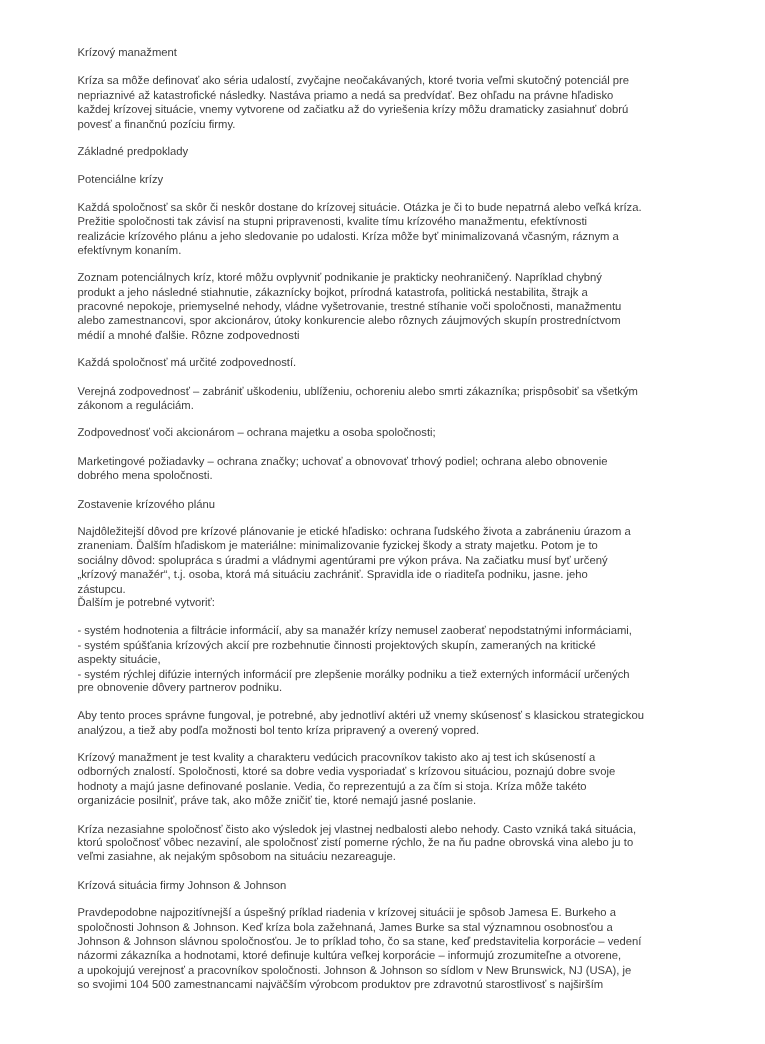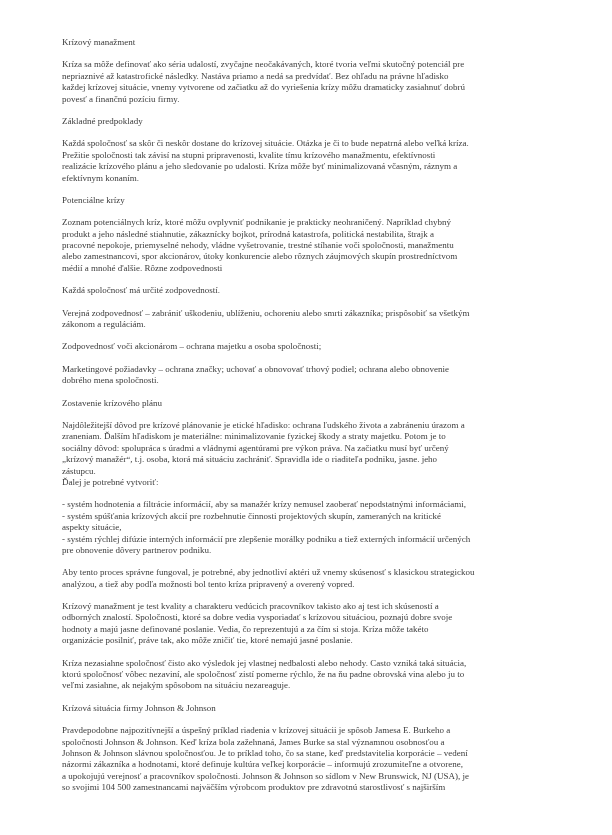--- a/index.html
+++ b/index.html
@@ -12,21 +12,20 @@
     height: 835px;
     overflow: hidden;
     font-family: "Liberation Sans", sans-serif;
   }
   .page {
     box-sizing: border-box;
     width: 612px;
     height: 682px;
     padding: 37px 44px 0 62px;
     background: #ffffff;
-    font-family: Liberation Serif, serif;
   }
   .block {
     margin: 0 0 11px 0;
   }
   .line {
     white-space: pre;
     font-size: 9px;
     line-height: 11.4px;
     height: 11.4px;
     letter-spacing: 0;
@@ -45,28 +44,28 @@
     </div>
     <div class="block paragraph">
       <div class="line">Kríza sa môže definovať ako séria udalostí, zvyčajne neočakávaných, ktoré tvoria veľmi skutočný potenciál pre</div>
       <div class="line">nepriaznivé až katastrofické následky. Nastáva priamo a nedá sa predvídať. Bez ohľadu na právne hľadisko</div>
       <div class="line">každej krízovej situácie, vnemy vytvorene od začiatku až do vyriešenia krízy môžu dramaticky zasiahnuť dobrú</div>
       <div class="line">povesť a finančnú pozíciu firmy.</div>
     </div>
     <div class="block heading">
       <div class="line">Základné predpoklady</div>
     </div>
+    <div class="block heading">
+      <div class="line">Potenciálne krízy</div>
+    </div>
     <div class="block paragraph">
       <div class="line">Každá spoločnosť sa skôr či neskôr dostane do krízovej situácie. Otázka je či to bude nepatrná alebo veľká kríza.</div>
       <div class="line">Prežitie spoločnosti tak závisí na stupni pripravenosti, kvalite tímu krízového manažmentu, efektívnosti</div>
       <div class="line">realizácie krízového plánu a jeho sledovanie po udalosti. Kríza môže byť minimalizovaná včasným, ráznym a</div>
       <div class="line">efektívnym konaním.</div>
-    </div>
-    <div class="block heading">
-      <div class="line">Potenciálne krízy</div>
     </div>
     <div class="block paragraph">
       <div class="line">Zoznam potenciálnych kríz, ktoré môžu ovplyvniť podnikanie je prakticky neohraničený. Napríklad chybný</div>
       <div class="line">produkt a jeho následné stiahnutie, zákaznícky bojkot, prírodná katastrofa, politická nestabilita, štrajk a</div>
       <div class="line">pracovné nepokoje, priemyselné nehody, vládne vyšetrovanie, trestné stíhanie voči spoločnosti, manažmentu</div>
       <div class="line">alebo zamestnancovi, spor akcionárov, útoky konkurencie alebo rôznych záujmových skupín prostredníctvom</div>
       <div class="line">médií a mnohé ďalšie. Rôzne zodpovednosti</div>
     </div>
     <div class="block paragraph">
       <div class="line">Každá spoločnosť má určité zodpovedností.</div>
@@ -84,21 +83,21 @@
     </div>
     <div class="block heading">
       <div class="line">Zostavenie krízového plánu</div>
     </div>
     <div class="block paragraph">
       <div class="line">Najdôležitejší dôvod pre krízové plánovanie je etické hľadisko: ochrana ľudského života a zabráneniu úrazom a</div>
       <div class="line">zraneniam. Ďalším hľadiskom je materiálne: minimalizovanie fyzickej škody a straty majetku. Potom je to</div>
       <div class="line">sociálny dôvod: spolupráca s úradmi a vládnymi agentúrami pre výkon práva. Na začiatku musí byť určený</div>
       <div class="line">„krízový manažér“, t.j. osoba, ktorá má situáciu zachrániť. Spravidla ide o riaditeľa podniku, jasne. jeho</div>
       <div class="line">zástupcu.</div>
-      <div class="line">Ďalej je potrebné vytvoriť:</div>
+      <div class="line">Ďalším je potrebné vytvoriť:</div>
     </div>
     <div class="block paragraph">
       <div class="line">- systém hodnotenia a filtrácie informácií, aby sa manažér krízy nemusel zaoberať nepodstatnými informáciami,</div>
       <div class="line">- systém spúšťania krízových akcií pre rozbehnutie činnosti projektových skupín, zameraných na kritické</div>
       <div class="line">aspekty situácie,</div>
       <div class="line">- systém rýchlej difúzie interných informácií pre zlepšenie morálky podniku a tiež externých informácií určených</div>
       <div class="line">pre obnovenie dôvery partnerov podniku.</div>
     </div>
     <div class="block paragraph">
       <div class="line">Aby tento proces správne fungoval, je potrebné, aby jednotliví aktéri už vnemy skúsenosť s klasickou strategickou</div>

